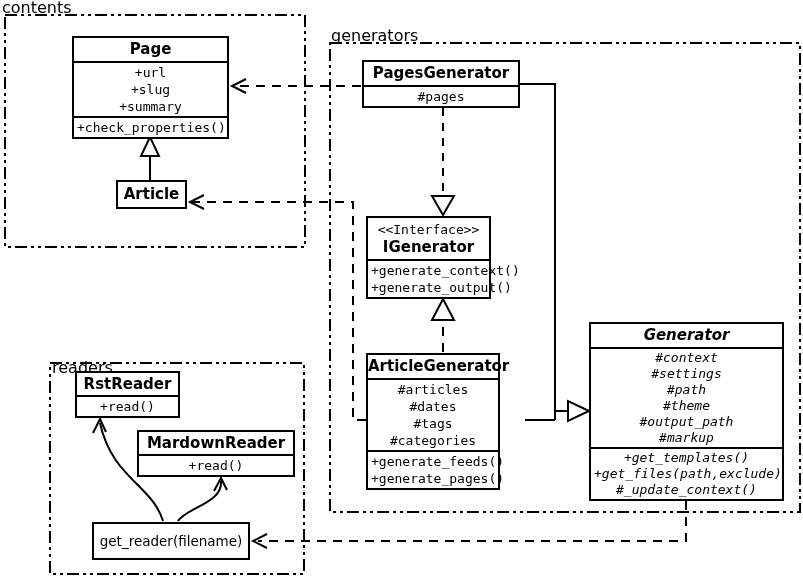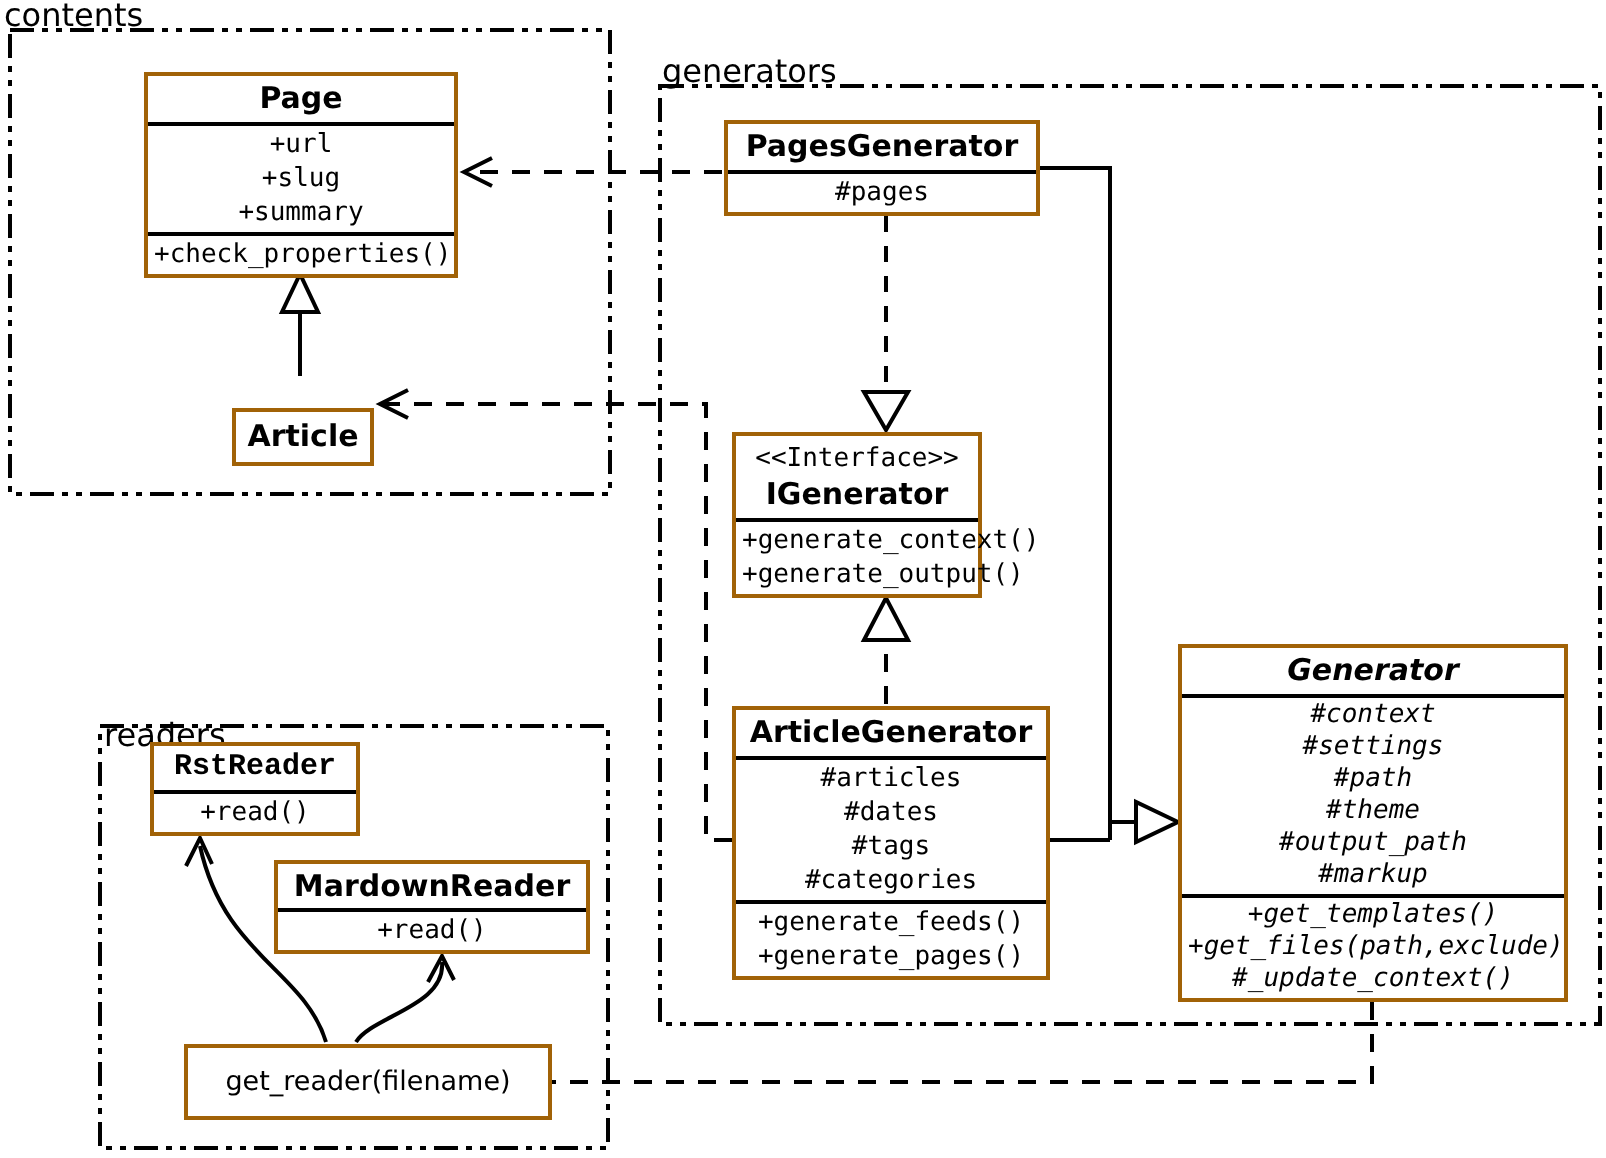--- a/index.html
+++ b/index.html
@@ -1,20 +1,20 @@
 <!DOCTYPE html>
 <html><head>
 <meta charset="utf-8">
 <style>
   html,body{margin:0;padding:0;background:#fff;}
   #stage{position:relative;width:803px;height:579px;background:#ffffff;overflow:hidden;
          font-family:"DejaVu Sans","Liberation Sans",sans-serif;color:#000;}
   #wires{position:absolute;left:0;top:0;}
   .pkg-label{position:absolute;font-size:16px;line-height:16px;color:#000;}
-  .cls{position:absolute;background:#fff;border:2px solid #a16207;box-sizing:border-box;}
+  .cls{position:absolute;background:#fff;border:2px solid #000000;box-sizing:border-box;}
   .cls-title{font-weight:bold;font-size:15px;line-height:23px;text-align:center;white-space:nowrap;}
   .stereo{font-family:"DejaVu Sans Mono","Liberation Mono",monospace;font-size:13px;line-height:15px;
           text-align:center;padding-top:4px;}
   .stereo + .cls-title{line-height:20px;padding-bottom:2px;}
   .sec{border-top:2px solid #000;padding:1px 3px;}
   .row{font-family:"DejaVu Sans Mono","Liberation Mono",monospace;font-size:13px;line-height:17px;white-space:pre;text-align:center;}
   .tight .row{line-height:16px;}
   .single{display:flex;align-items:center;justify-content:center;
           font-size:13.5px;font-family:"DejaVu Sans","Liberation Sans",sans-serif;}
 </style>
@@ -66,41 +66,41 @@
     <div class="sec">
       <div class="row">+url</div>
       <div class="row">+slug</div>
       <div class="row">+summary</div>
     </div>
     <div class="sec">
       <div class="row">+check_properties()</div>
     </div>
   </div>
 
-  <div class="cls" style="left:116px;top:204px;width:71px;">
+  <div class="cls" style="left:116px;top:180px;width:71px;">
     <div class="cls-title" style="line-height:25px;">Article</div>
   </div>
 
   <div class="cls" style="left:362px;top:60px;width:158px;">
     <div class="cls-title">PagesGenerator</div>
     <div class="sec">
       <div class="row">#pages</div>
     </div>
   </div>
 
   <div class="cls" style="left:366px;top:216px;width:125px;">
     <div class="stereo">&lt;&lt;Interface&gt;&gt;</div>
     <div class="cls-title">IGenerator</div>
     <div class="sec">
       <div class="row">+generate_context()</div>
       <div class="row">+generate_output()</div>
     </div>
   </div>
 
-  <div class="cls" style="left:366px;top:353px;width:159px;">
+  <div class="cls" style="left:366px;top:353px;width:134px;">
     <div class="cls-title">ArticleGenerator</div>
     <div class="sec">
       <div class="row">#articles</div>
       <div class="row">#dates</div>
       <div class="row">#tags</div>
       <div class="row">#categories</div>
     </div>
     <div class="sec">
       <div class="row">+generate_feeds()</div>
       <div class="row">+generate_pages()</div>
@@ -118,30 +118,30 @@
       <div class="row">#markup</div>
     </div>
     <div class="sec">
       <div class="row">+get_templates()</div>
       <div class="row">+get_files(path,exclude)</div>
       <div class="row">#_update_context()</div>
     </div>
   </div>
 
   <div class="cls" style="left:75px;top:371px;width:105px;">
-    <div class="cls-title" style="line-height:22px;font-family:Liberation Mono, monospace;">RstReader</div>
+    <div class="cls-title" style="line-height:22px;">RstReader</div>
     <div class="sec">
       <div class="row">+read()</div>
     </div>
   </div>
 
   <div class="cls" style="left:137px;top:430px;width:158px;">
     <div class="cls-title" style="line-height:22px;">MardownReader</div>
     <div class="sec">
       <div class="row">+read()</div>
     </div>
   </div>
 
-  <div class="cls single" style="left:92px;top:522px;width:184px;height:38px;">
+  <div class="cls single" style="left:92px;top:522px;width:158px;height:38px;">
     <span>get_reader(filename)</span>
   </div>
 
 </div>
 
 </body></html>

